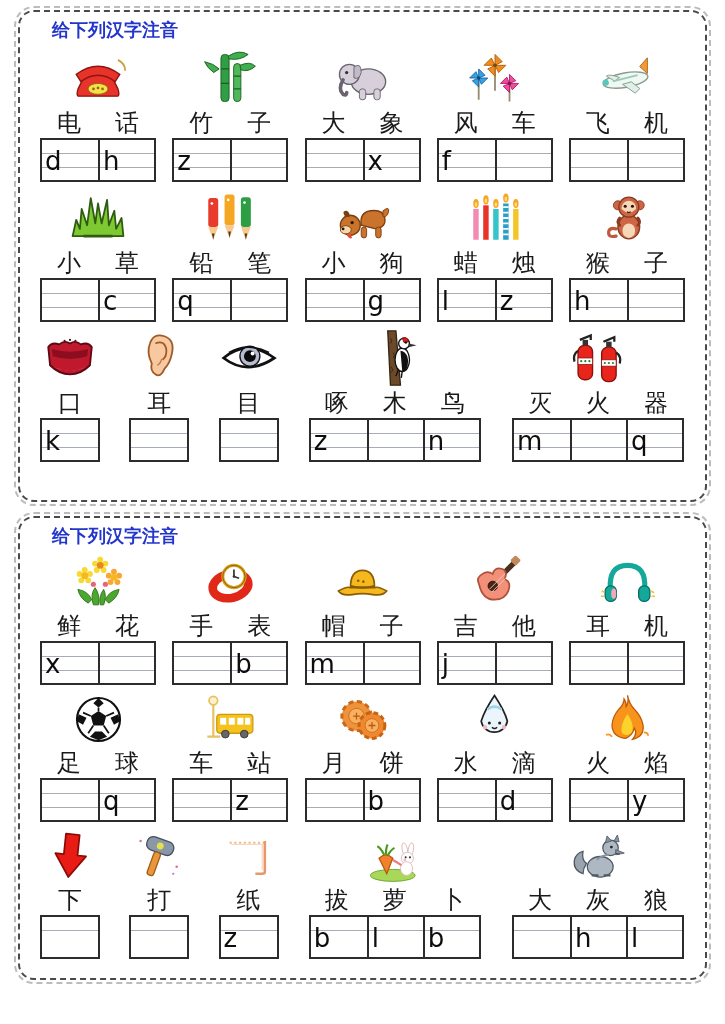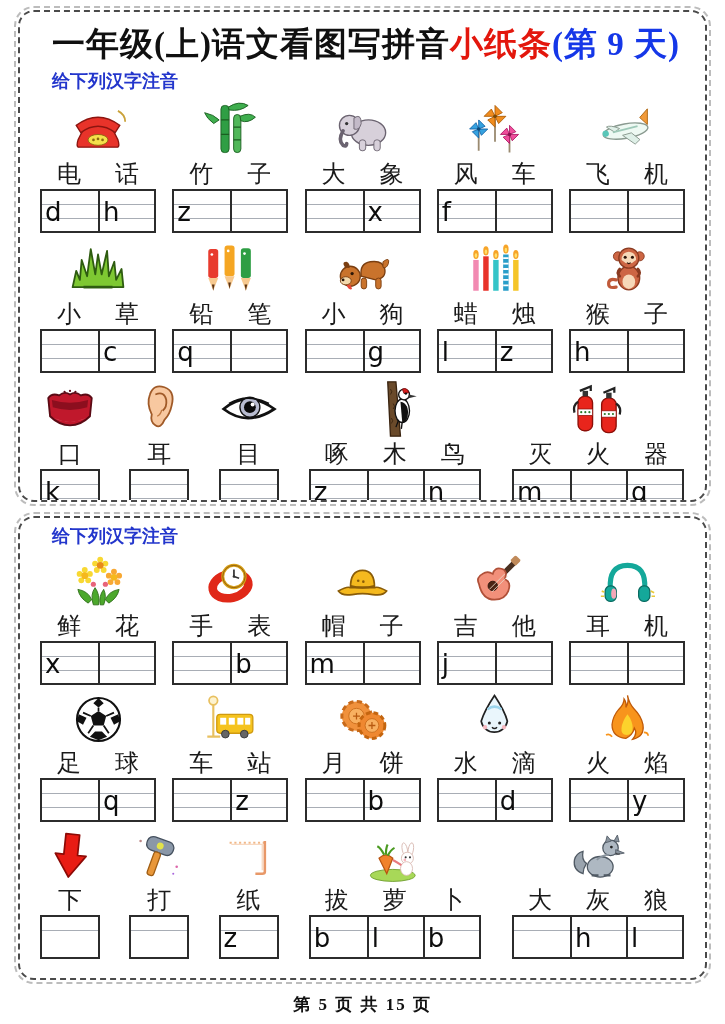--- a/index.html
+++ b/index.html
@@ -32,21 +32,20 @@
             font-size:26px; line-height:1; color:#0d0d0d; }
   .footer { position:absolute; left:0; bottom:8px; width:100%; text-align:center;
             font-weight:bold; font-size:17px; color:#111; letter-spacing:2px; }
 </style>
 </head>
 <body>
 
 <div class="page">
 
   <section class="sheet day9">
-    <h1 class="title"><span>一年级(上)语文看图写拼音</span><span class="red">小纸条</span><span class="blue">(第 9 天)</span></h1>
     <div class="subtitle">给下列汉字注音</div>
     <div class="rows" id="rows-0">
         <div class="row">
           <div class="item">
             <div class="pic">
               <svg viewBox="0 0 64 64">
                 <path d="M10 52 Q8 50 10 44 L16 32 Q32 24 48 32 L54 44 Q56 50 54 52 Z" fill="#e8332a" stroke="#8c1510" stroke-width="1.5"></path>
                 <path d="M8 28 Q32 10 56 28 L51 36 Q32 22 13 36 Z" fill="#e8332a" stroke="#8c1510" stroke-width="1.5"></path>
                 <ellipse cx="32" cy="44" rx="11" ry="6" fill="#f5e04a" stroke="#8c6a10"></ellipse>
                 <circle cx="27" cy="44" r="1.5" fill="#8c6a10"></circle>
@@ -986,14 +985,13 @@
               <div class="cell">
                 <i class="ln ln1"></i>
                 <span class="letter">l</span>
               </div>
             </div>
           </div>
         </div>
       </div>
   </section>
 
-  <div class="footer">第 5 页  共 15 页</div>
 </div>
 
 </body></html>

